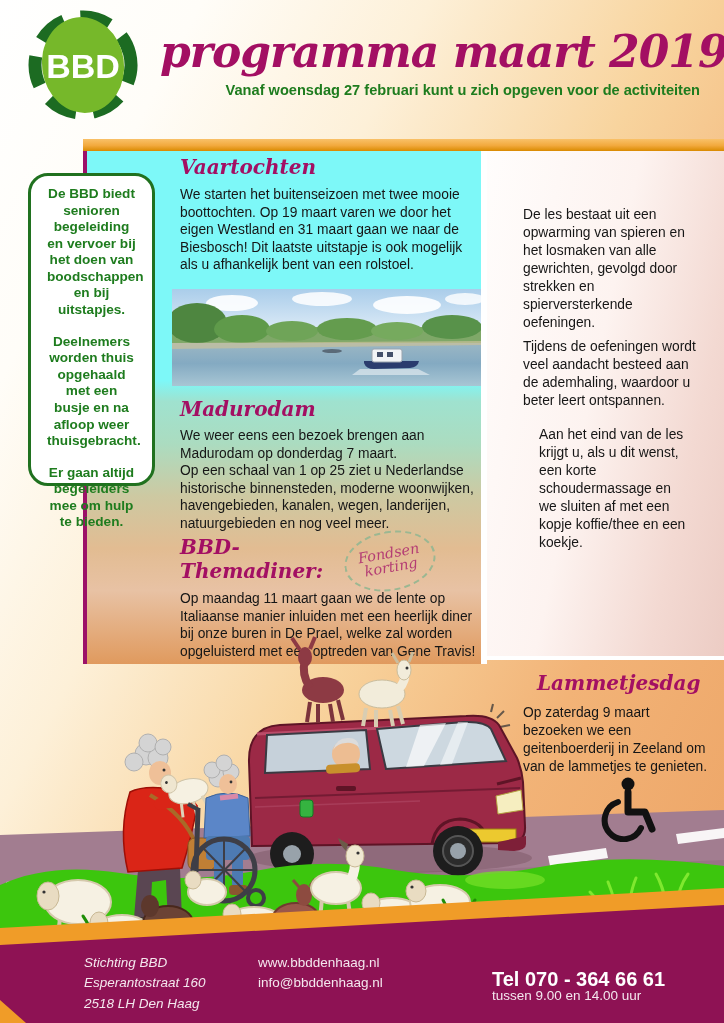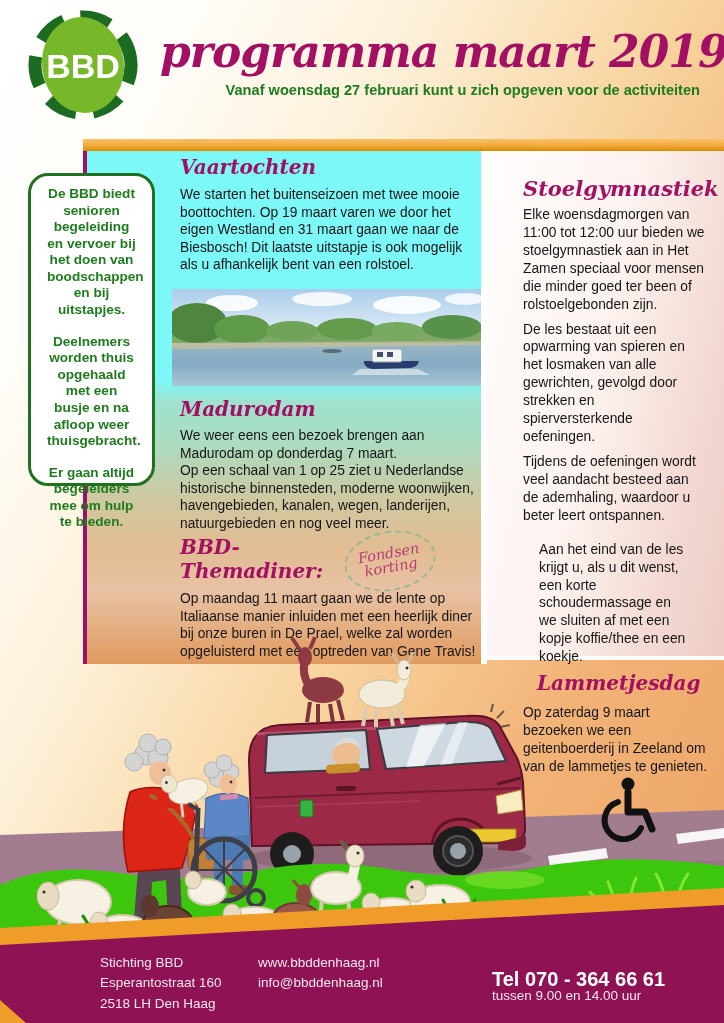--- a/index.html
+++ b/index.html
@@ -108,23 +108,21 @@
 
   <div class="abs h-serif sec-head two-line" style="left:180px;top:536px;width:180px;">
     <div>BBD-Themadiner:</div>
   </div>
   <div class="abs stamp">
     <div>Fondsen</div>
     <div>korting</div>
   </div>
   <div class="abs body-text" style="left:180px;top:590px;width:300px;">Op maandag 11 maart gaan we de lente op Italiaanse manier inluiden met een heerlijk diner bij onze buren in De Prael, welke zal worden opgeluisterd met een optreden van Gene Travis!</div>
 
-  <div class="abs h-serif sec-head small" style="left:523px;top:176px;">Stoelgymnastiek</div>
   <div class="abs body-text" style="left:523px;top:206px;width:184px;line-height:1.3;">
-    <p style="margin:0 0 7px 0;">Elke woensdagmorgen van 11:00 tot 12:00 uur bieden we stoelgymnastiek aan in Het Zamen speciaal voor mensen die minder goed ter been of rolstoelgebonden zijn.</p>
     <p style="margin:0 0 7px 0;">De les bestaat uit een opwarming van spieren en het losmaken van alle gewrichten, gevolgd door strekken en spierversterkende oefeningen.</p>
     <p style="margin:0 0 7px 0;">Tijdens de oefeningen wordt veel aandacht besteed aan de ademhaling, waardoor u beter leert ontspannen.</p>
     <p style="margin:16px;">Aan het eind van de les krijgt u, als u dit wenst, een korte schoudermassage en we sluiten af met een kopje koffie/thee en een koekje.</p>
   </div>
 
   <div class="abs h-serif sec-head" style="left:537px;top:671px;z-index:6;">Lammetjesdag</div>
   <div class="abs body-text" style="left:523px;top:704px;width:186px;line-height:1.3;z-index:6;">Op zaterdag 9 maart bezoeken we een geitenboerderij in Zeeland om van de lammetjes te genieten.</div>
 
   <div class="abs" style="left:594px;top:776px;width:64px;height:66px;z-index:7;">
     <svg viewBox="0 0 64 66" width="64" height="66">
@@ -332,21 +330,21 @@
     </svg>
   </div>
 
   <div class="abs" style="left:0;top:880px;width:724px;height:143px;z-index:10;">
     <svg viewBox="0 0 724 143" width="724" height="143">
       <polygon points="0,48 724,8 724,28 0,68" fill="#f09c28"></polygon>
       <polygon points="0,65 724,25 724,143 0,143" fill="#8e1254"></polygon>
       <polygon points="0,120 26,143 0,143" fill="#f09c28"></polygon>
     </svg>
   </div>
-  <div class="abs footer-text" style="left:100px;top:953px;">
+  <div class="abs footer-text" style="left:84px;top:953px;font-style:italic;">
     <div>Stichting BBD</div>
     <div>Esperantostraat 160</div>
     <div>2518 LH Den Haag</div>
   </div>
   <div class="abs footer-text" style="left:258px;top:953px;">
     <div>www.bbddenhaag.nl</div>
     <div>info@bbddenhaag.nl</div>
   </div>
   <div class="abs footer-tel" style="left:492px;top:958px;margin-top:10px;">Tel 070 - 364 66 61</div>
   <div class="abs footer-text" style="left:492px;top:986px;">tussen 9.00 en 14.00 uur</div>

